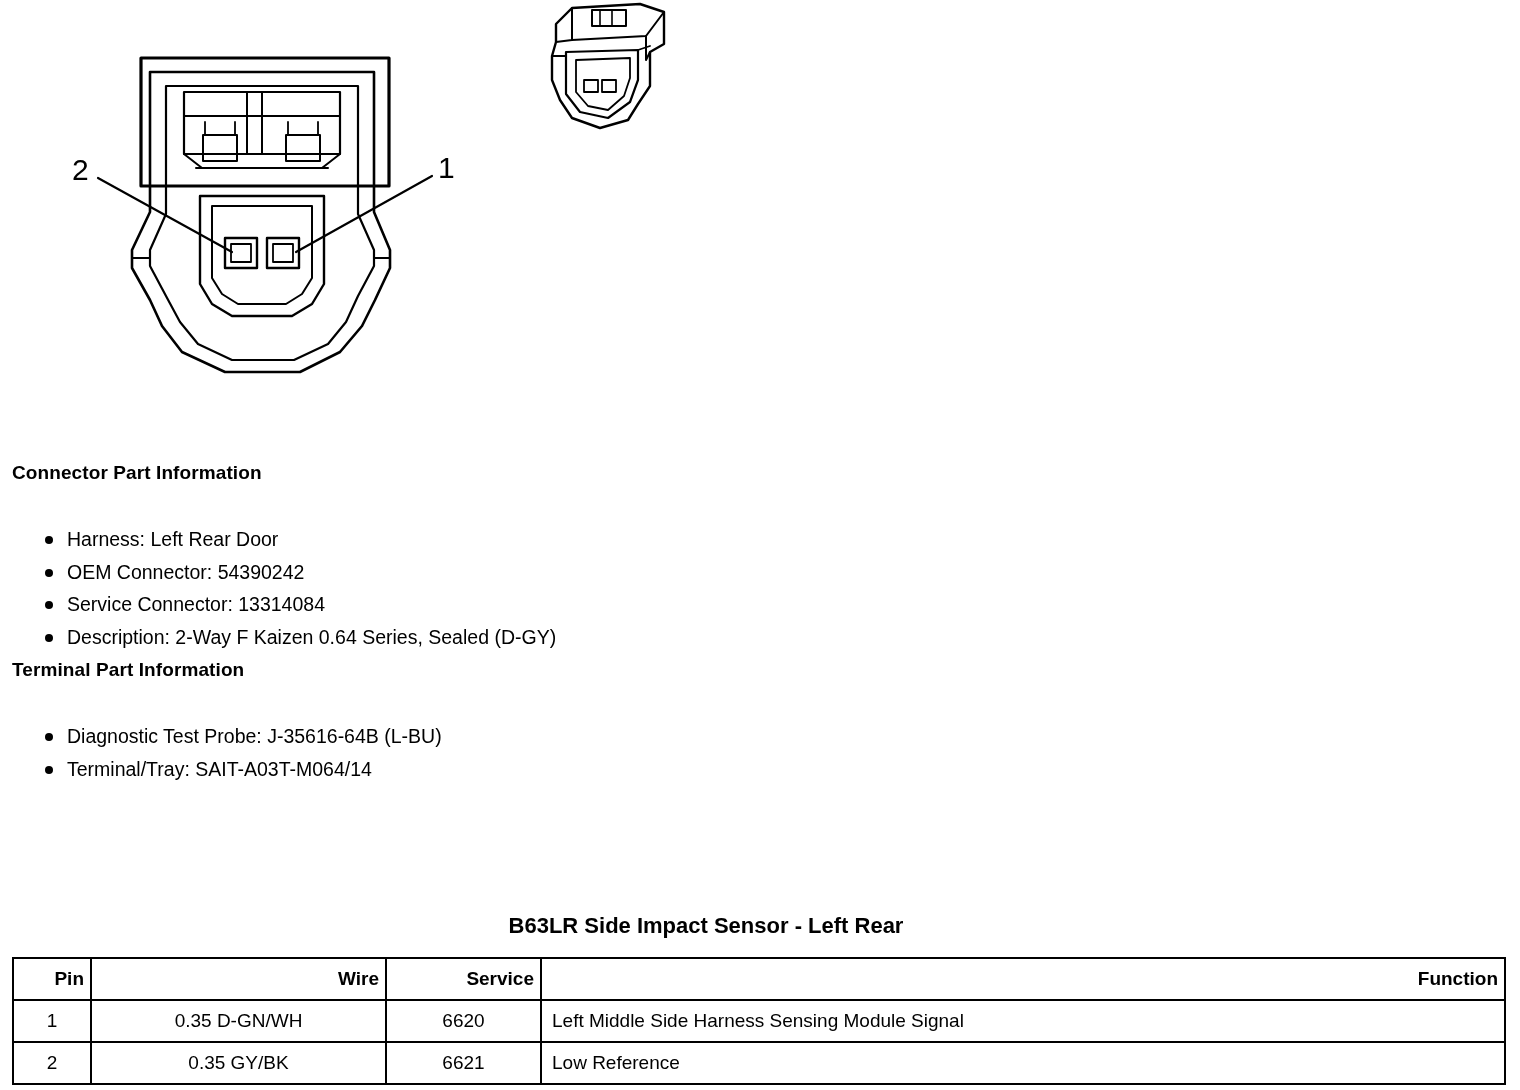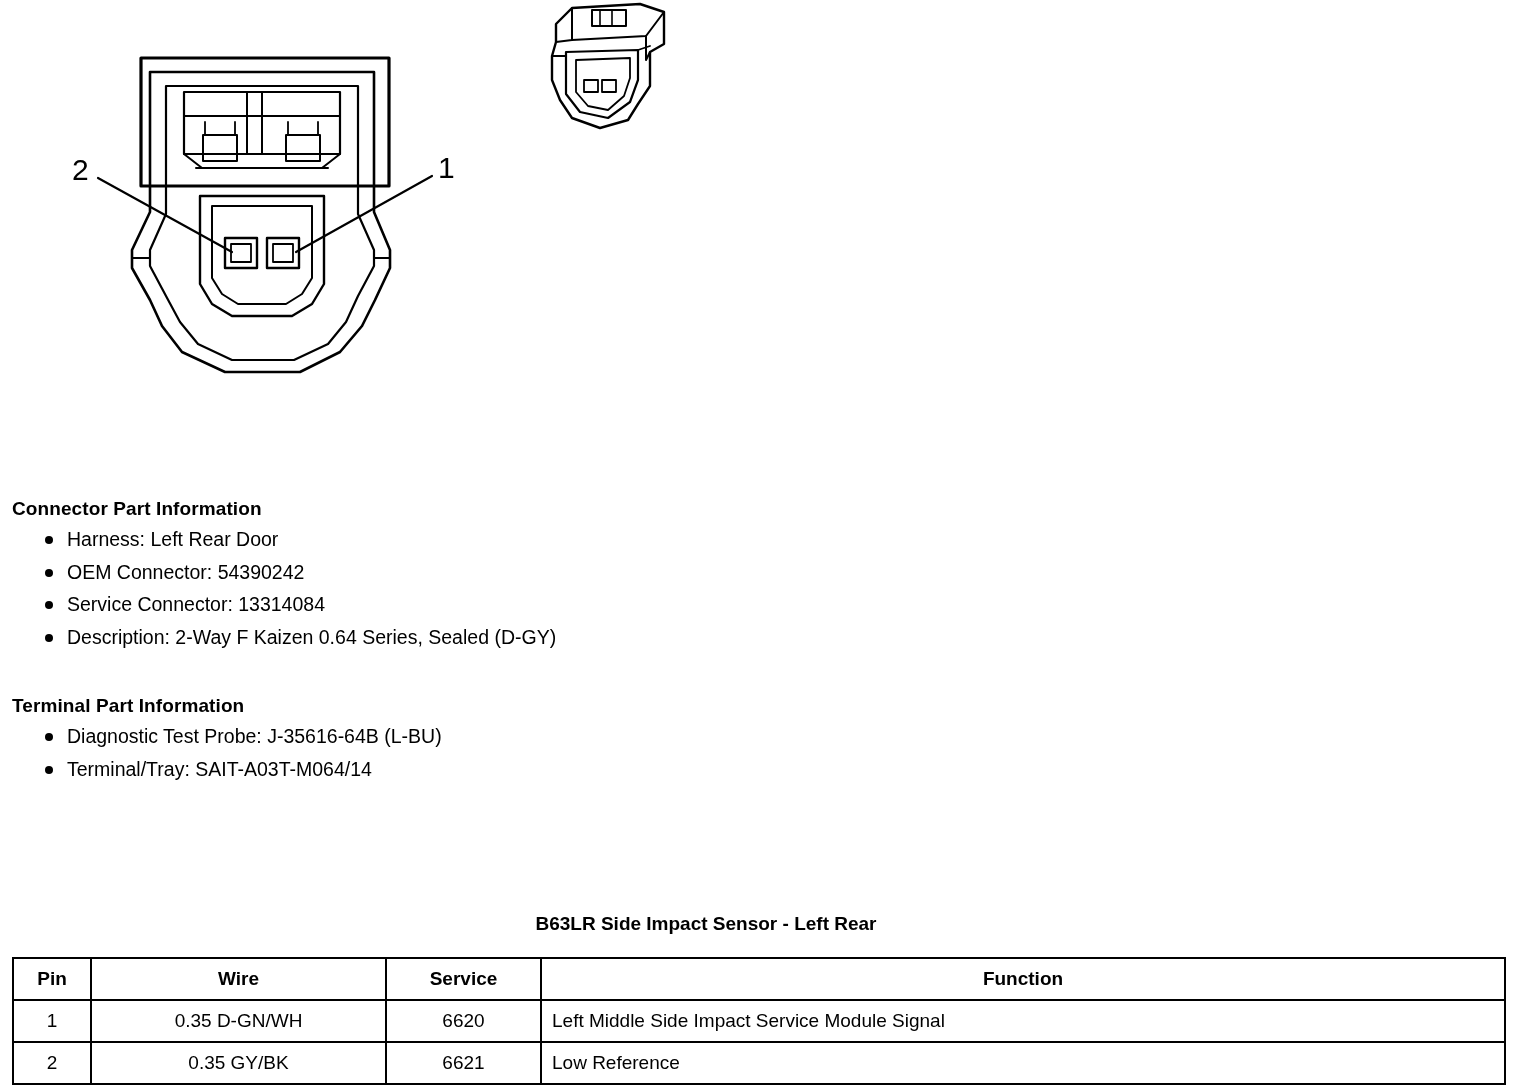--- a/index.html
+++ b/index.html
@@ -23,21 +23,20 @@
     top: 0;
     width: 1520px;
     height: 440px;
   }
 
   
   .section-heading {
     font-size: 19px;
     font-weight: bold;
     letter-spacing: 0.1px;
-    margin-top: 36px;
   }
   #connector-part-info-heading {
     position: absolute;
     left: 12px;
     top: 462px;
   }
   #terminal-part-info-heading {
     position: absolute;
     left: 12px;
     top: 659px;
@@ -75,41 +74,41 @@
     top: 709px;
   }
 
   
   #pin-table-title {
     position: absolute;
     left: 0;
     top: 913px;
     width: 1412px;
     text-align: center;
-    font-size: 19px;
+    font-size: 22px;
     font-weight: bold;
   }
   #pin-table {
     position: absolute;
     left: 12px;
     top: 957px;
     width: 1494px;
     border-collapse: collapse;
     table-layout: fixed;
   }
   #pin-table th, #pin-table td {
     border: 2px solid #000;
     font-size: 19px;
     height: 40px;
     padding: 0 6px;
     font-weight: normal;
   }
   #pin-table th {
     font-weight: bold;
-    text-align: center;
+    text-align: right;
   }
   #pin-table td.c-pin, #pin-table td.c-wire, #pin-table td.c-circuit {
     text-align: center;
   }
   #pin-table td.c-function {
     text-align: left;
     padding-left: 10px;
   }
   .col-pin { width: 78px; }
   .col-wire { width: 295px; }
@@ -208,21 +207,21 @@
       <th>Wire</th>
       <th>Service</th>
       <th>Function</th>
     </tr>
   </thead>
   <tbody>
     <tr>
       <td class="c-pin">1</td>
       <td class="c-wire">0.35 D-GN/WH</td>
       <td class="c-circuit">6620</td>
-      <td class="c-function">Left Middle Side Impact Service Module Signal</td>
+      <td class="c-function">Left Middle Side Harness Sensing Module Signal</td>
     </tr>
     <tr>
       <td class="c-pin">2</td>
       <td class="c-wire">0.35 GY/BK</td>
       <td class="c-circuit">6621</td>
       <td class="c-function">Low Reference</td>
     </tr>
   </tbody>
 </table>
 

